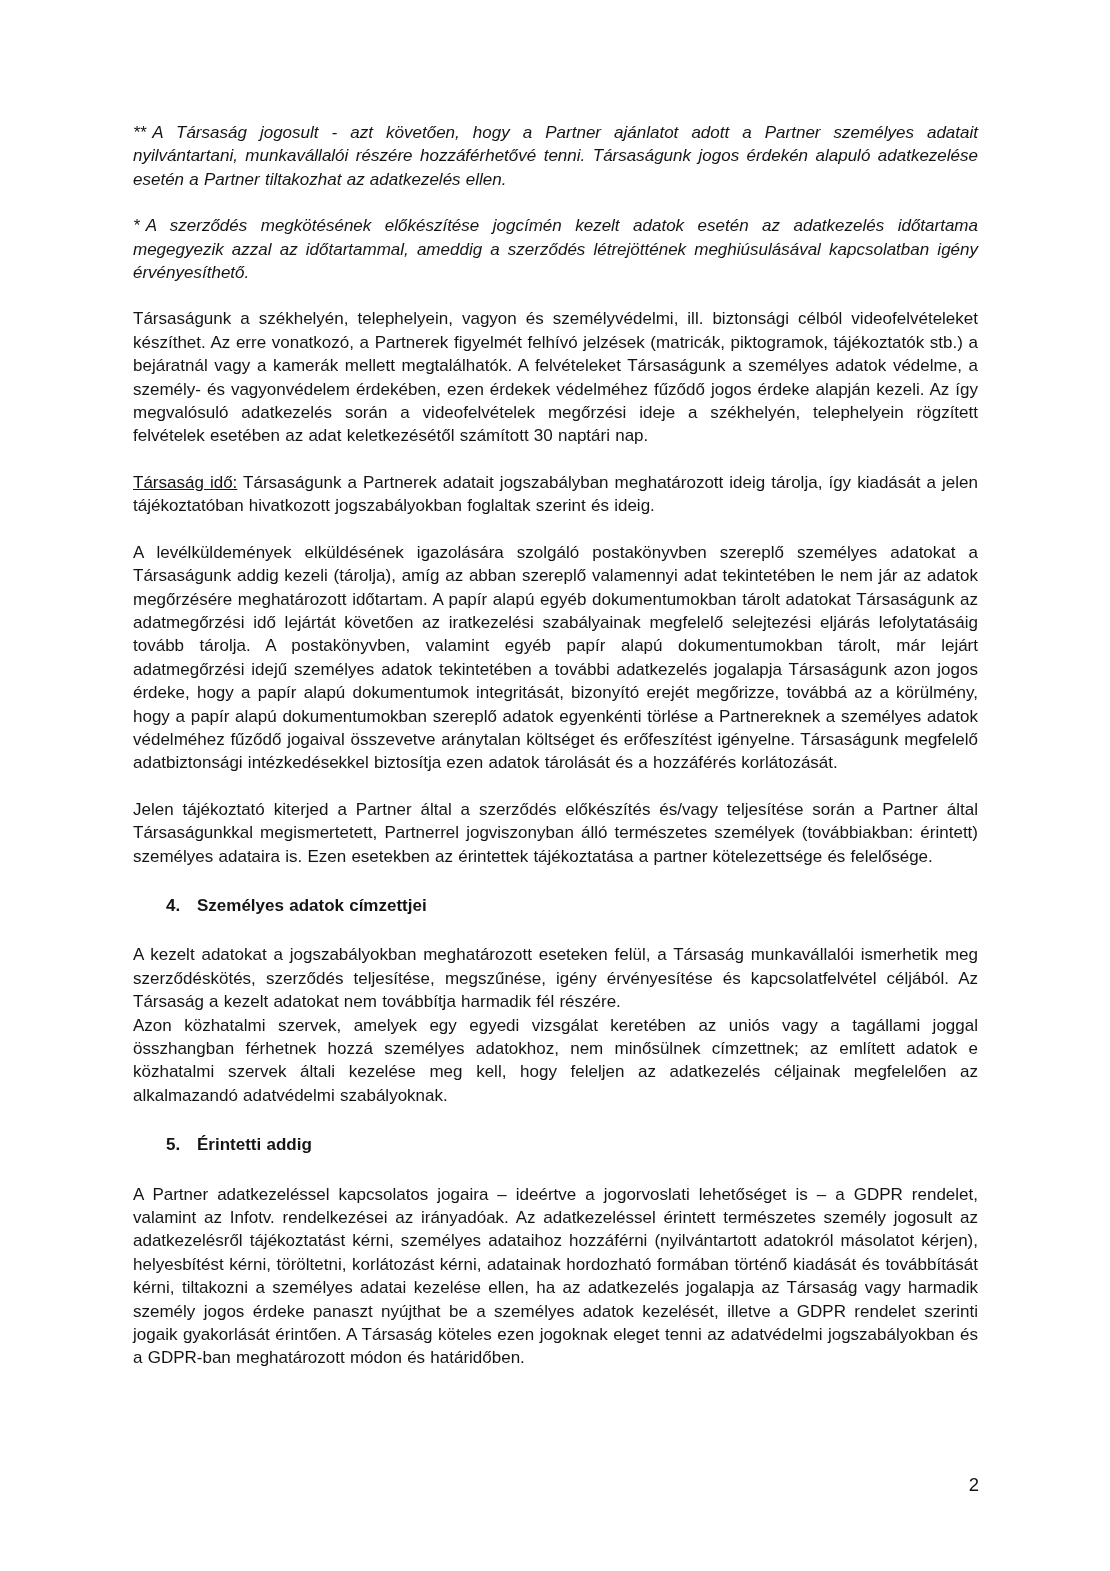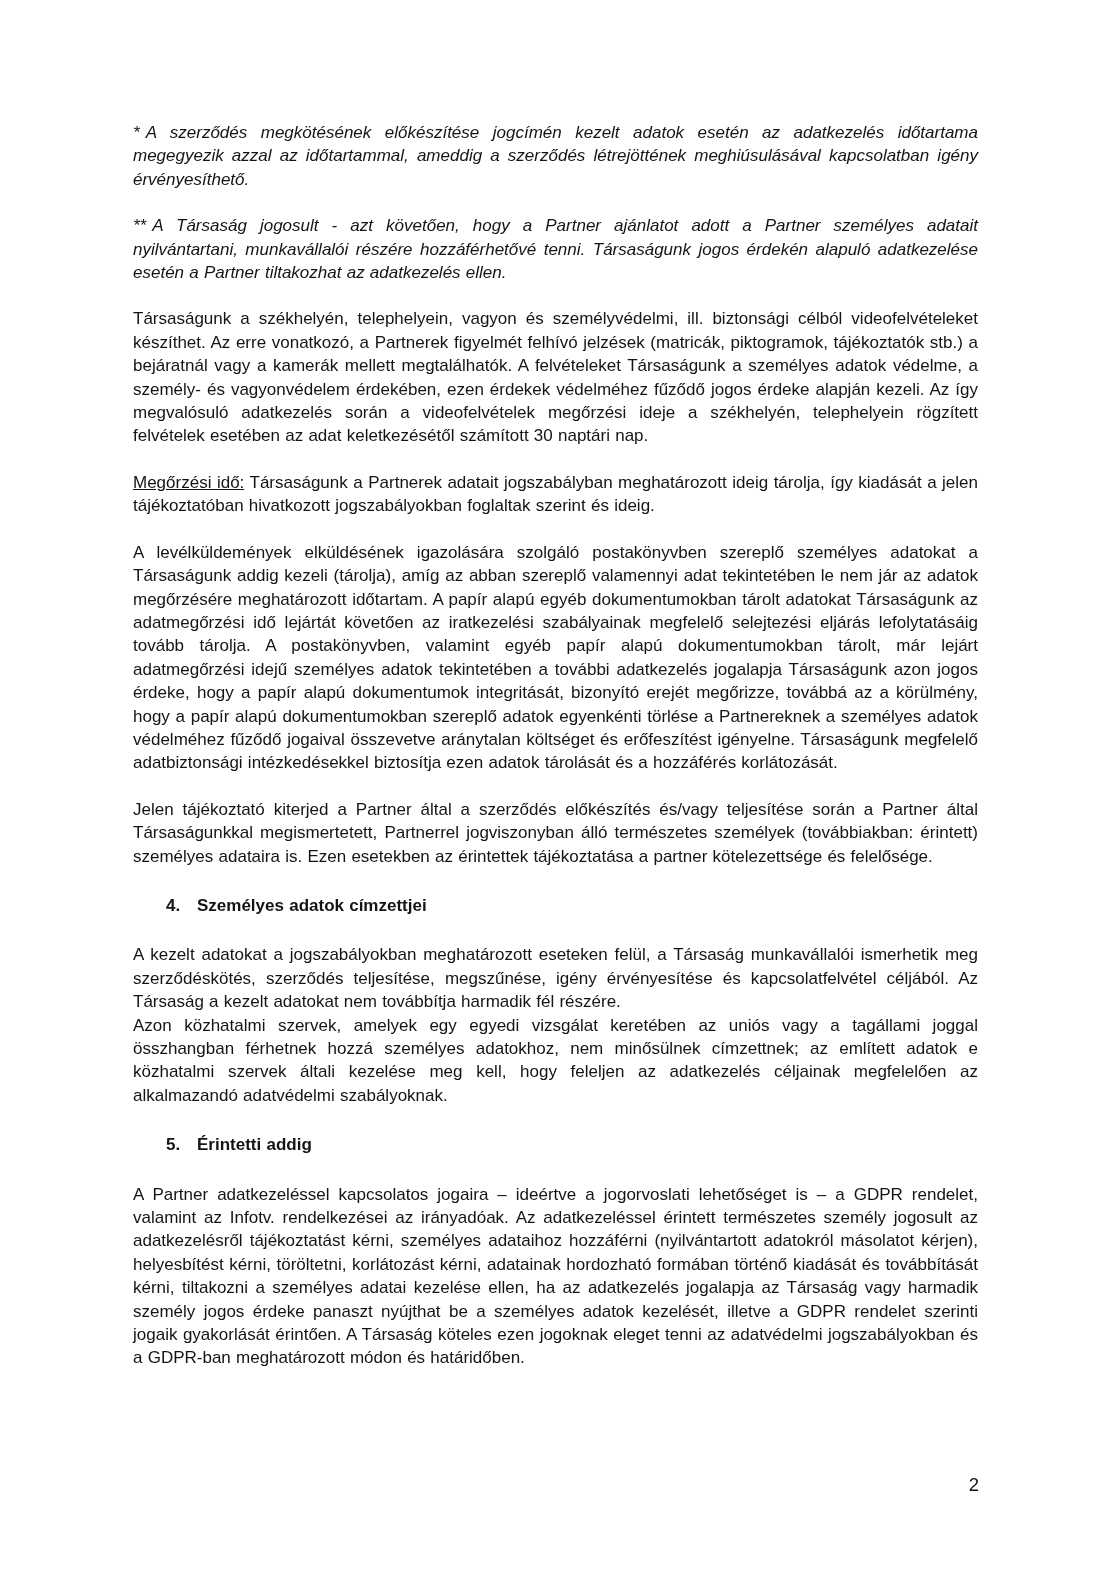--- a/index.html
+++ b/index.html
@@ -47,27 +47,27 @@
     font-size: 18.5px;
     color: #141414;
   }
 </style>
 </head>
 <body>
 
 <div class="page">
   <div class="content">
 
+    <p class="fn"><span class="marker">**</span><span>A Társaság jogosult - azt követően, hogy a Partner ajánlatot adott a Partner személyes adatait nyilvántartani, munkavállalói részére hozzáférhetővé tenni. Társaságunk jogos érdekén alapuló adatkezelése esetén a Partner tiltakozhat az adatkezelés ellen.</span></p>
+
     <p class="fn"><span class="marker">*</span><span>A szerződés megkötésének előkészítése jogcímén kezelt adatok esetén az adatkezelés időtartama megegyezik azzal az időtartammal, ameddig a szerződés létrejöttének meghiúsulásával kapcsolatban igény érvényesíthető.</span></p>
-
-    <p class="fn"><span class="marker">**</span><span>A Társaság jogosult - azt követően, hogy a Partner ajánlatot adott a Partner személyes adatait nyilvántartani, munkavállalói részére hozzáférhetővé tenni. Társaságunk jogos érdekén alapuló adatkezelése esetén a Partner tiltakozhat az adatkezelés ellen.</span></p>
 
     <p>Társaságunk a székhelyén, telephelyein, vagyon és személyvédelmi, ill. biztonsági célból videofelvételeket készíthet.  Az erre vonatkozó,  a Partnerek figyelmét felhívó jelzések (matricák, piktogramok, tájékoztatók stb.) a bejáratnál vagy a kamerák mellett megtalálhatók. A felvételeket Társaságunk a személyes adatok védelme, a személy- és vagyonvédelem érdekében, ezen érdekek védelméhez fűződő jogos érdeke alapján kezeli. Az így megvalósuló adatkezelés során a videofelvételek megőrzési ideje a székhelyén, telephelyein rögzített felvételek esetében az adat keletkezésétől számított 30 naptári nap.</p>
 
-    <p><span class="u">Megőrzési idő:</span> <span>Társaságunk a Partnerek adatait jogszabályban meghatározott ideig tárolja, így kiadását a jelen tájékoztatóban hivatkozott jogszabályokban foglaltak szerint és ideig.</span></p>
+    <p><span class="u">Társaság idő:</span> <span>Társaságunk a Partnerek adatait jogszabályban meghatározott ideig tárolja, így kiadását a jelen tájékoztatóban hivatkozott jogszabályokban foglaltak szerint és ideig.</span></p>
 
     <p>A levélküldemények elküldésének igazolására szolgáló postakönyvben szereplő személyes adatokat a Társaságunk addig kezeli (tárolja), amíg az abban szereplő valamennyi adat tekintetében le nem jár az adatok megőrzésére meghatározott időtartam. A papír alapú egyéb dokumentumokban tárolt adatokat Társaságunk az adatmegőrzési idő lejártát követően az iratkezelési szabályainak megfelelő selejtezési eljárás lefolytatásáig tovább tárolja. A postakönyvben, valamint egyéb papír alapú dokumentumokban tárolt, már lejárt adatmegőrzési idejű személyes adatok tekintetében a további adatkezelés jogalapja Társaságunk azon jogos érdeke, hogy a papír alapú dokumentumok integritását, bizonyító erejét megőrizze, továbbá az a körülmény, hogy a papír alapú dokumentumokban szereplő adatok egyenkénti törlése a Partnereknek a személyes adatok védelméhez fűződő jogaival összevetve aránytalan költséget és erőfeszítést igényelne. Társaságunk megfelelő adatbiztonsági intézkedésekkel biztosítja ezen adatok tárolását és a hozzáférés korlátozását.</p>
 
     <p>Jelen tájékoztató kiterjed a Partner által a szerződés előkészítés és/vagy teljesítése során a Partner által Társaságunkkal megismertetett, Partnerrel jogviszonyban álló természetes személyek (továbbiakban: érintett) személyes adataira is. Ezen esetekben az érintettek tájékoztatása a partner kötelezettsége és felelősége.</p>
 
     <p class="heading"><span class="hnum">4.</span><span>Személyes adatok címzettjei</span></p>
 
     <p><span>A kezelt  adatokat a jogszabályokban meghatározott eseteken felül, a Társaság munkavállalói ismerhetik meg szerződéskötés, szerződés teljesítése, megszűnése, igény érvényesítése és kapcsolatfelvétel céljából. Az Társaság a kezelt adatokat nem továbbítja harmadik fél részére.</span><br><span>Azon közhatalmi szervek, amelyek egy egyedi vizsgálat keretében az uniós vagy a tagállami joggal összhangban férhetnek hozzá személyes adatokhoz, nem minősülnek címzettnek; az említett adatok e közhatalmi szervek általi kezelése meg kell, hogy feleljen az adatkezelés céljainak megfelelően az alkalmazandó adatvédelmi szabályoknak.</span></p>
 
     <p class="heading"><span class="hnum">5.</span><span>Érintetti addig</span></p>

